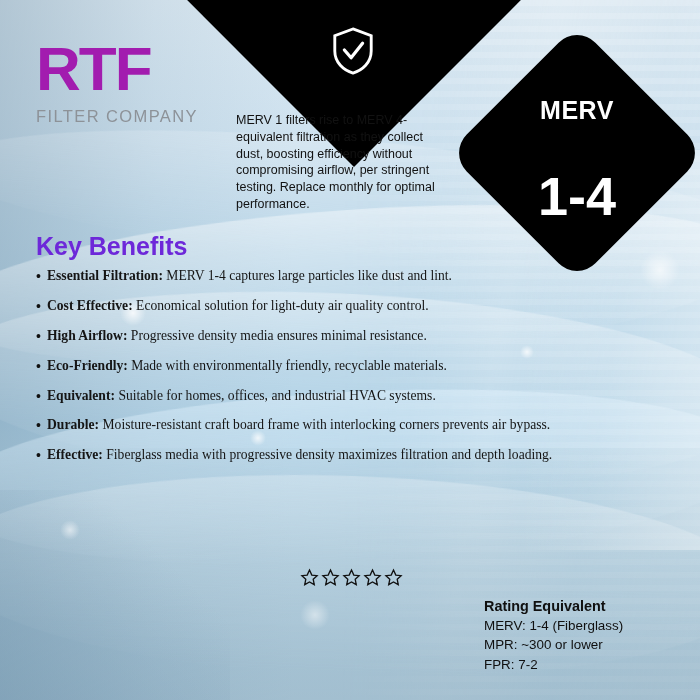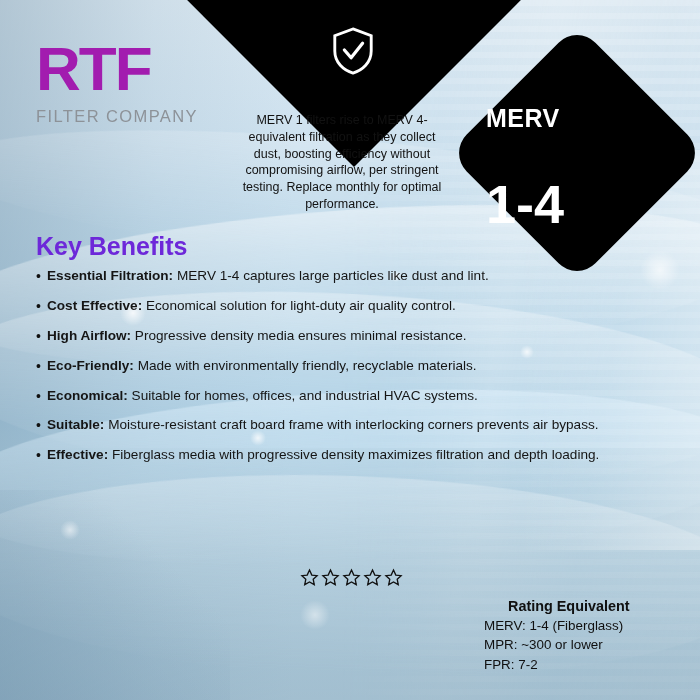--- a/index.html
+++ b/index.html
@@ -74,24 +74,24 @@
 
   
   .merv-diamond {
     position: absolute; top: 62px; left: 486px;
     width: 182px; height: 182px;
     background: #000;
     border-radius: 26px;
     transform: rotate(45deg);
   }
   .merv-text {
-    position: absolute; top: 78px; left: 486px;
+    position: absolute; top: 70px; left: 486px;
     width: 182px; height: 182px;
     display: flex; flex-direction: column;
-    justify-content: center;
+    align-items: center; justify-content: center;
     color: #fff; z-index: 6; gap: 44px;
   }
   .merv-label {
     font-size: 25px; font-weight: bold; letter-spacing: .5px;
     margin-bottom: -4px;
   }
   .merv-value {
     font-size: 54px; font-weight: bold; letter-spacing: 0px;
   }
 
@@ -103,21 +103,21 @@
     font-family: "Liberation Sans", sans-serif;
   }
   .logo-sub {
     font-size: 16.5px; letter-spacing: 1.4px; color: #8d9298;
     margin-top: 8px;
   }
 
   
   .intro {
     position: absolute; left: 236px; top: 112px; width: 212px;
-    text-align: center; font-size: 12.5px; line-height: 1.34;
+    text-align: left; font-size: 12.5px; line-height: 1.34;
     color: #121212; z-index: 4;
   }
 
   
   .kb-title {
     position: absolute; left: 36px; top: 232px;
     font-size: 25px; font-weight: bold; color: #6d28d9;
   }
   .benefits {
     position: absolute; left: 36px; top: 266px; width: 620px;
@@ -126,35 +126,35 @@
   .benefit {
     display: flex; align-items: flex-start;
     font-size: 13.6px; line-height: 1.5; color: #151515;
     margin-bottom: 9.5px;
   }
   .bullet {
     flex: 0 0 auto; width: 11px;
     font-size: 14px; line-height: 1.45; color: #111;
   }
   .benefit b { font-weight: bold; }
-  .benefit .txt { flex: 1; }
+  .benefit .txt { flex: 1; font-family: Liberation Serif, serif; }
 
   
   .stars {
     position: absolute; left: 300px; top: 568px;
     display: flex; gap: 2px; z-index: 4;
   }
 
   
   .rating {
     position: absolute; left: 484px; top: 596px;
     font-size: 13.4px; line-height: 1.42; color: #101010;
     z-index: 4;
   }
-  .rating .r-title { font-weight: bold; font-size: 14.4px; margin-left: 24px; }
+  .rating .r-title { font-weight: bold; font-size: 14.4px; }
 
   
   .bottom-left-shade {
     position:absolute; left:0; bottom:0; width:230px; height:210px;
     background: linear-gradient(45deg, rgba(120,155,180,.45), rgba(255,255,255,0) 70%);
   }
   .right-panel-shade {
     position:absolute; right:0; top:150px; width:180px; height:400px;
     background: linear-gradient(270deg, rgba(255,255,255,.35), rgba(255,255,255,0));
   }
@@ -217,25 +217,25 @@
       <div class="benefit">
         <span class="bullet">•</span>
         <span class="txt"><b>High Airflow:</b> Progressive density media ensures minimal resistance.</span>
       </div>
       <div class="benefit">
         <span class="bullet">•</span>
         <span class="txt"><b>Eco-Friendly:</b> Made with environmentally friendly, recyclable materials.</span>
       </div>
       <div class="benefit">
         <span class="bullet">•</span>
-        <span class="txt"><b>Economical:</b> Suitable for homes, offices, and industrial HVAC systems.</span>
-      </div>
-      <div class="benefit">
-        <span class="bullet">•</span>
-        <span class="txt"><b>Suitable:</b> Moisture-resistant craft board frame with interlocking corners prevents air bypass.</span>
+        <span class="txt"><b>Equivalent:</b> Suitable for homes, offices, and industrial HVAC systems.</span>
+      </div>
+      <div class="benefit">
+        <span class="bullet">•</span>
+        <span class="txt"><b>Durable:</b> Moisture-resistant craft board frame with interlocking corners prevents air bypass.</span>
       </div>
       <div class="benefit">
         <span class="bullet">•</span>
         <span class="txt"><b>Effective:</b> Fiberglass media with progressive density maximizes filtration and depth loading.</span>
       </div>
     </div>
 
   <div class="stars" id="stars">
       <svg width="19" height="19" viewBox="0 0 24 24">
         <path d="M12 2.6 L14.9 8.9 L21.6 9.7 L16.7 14.3 L18 21 L12 17.7 L6 21 L7.3 14.3 L2.4 9.7 L9.1 8.9 Z" fill="none" stroke="#111111" stroke-width="1.7"></path>

